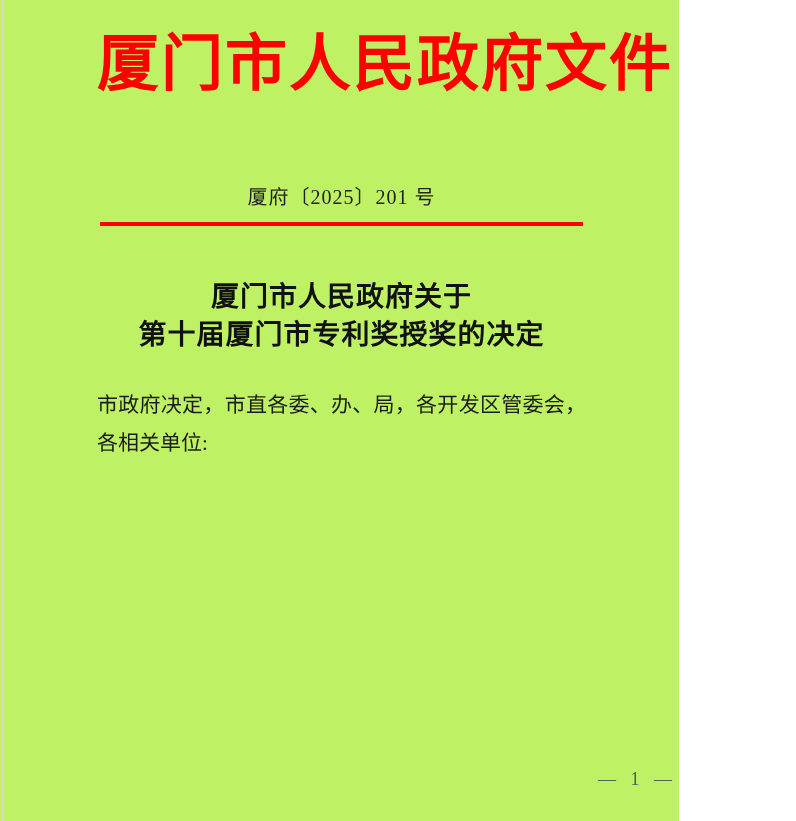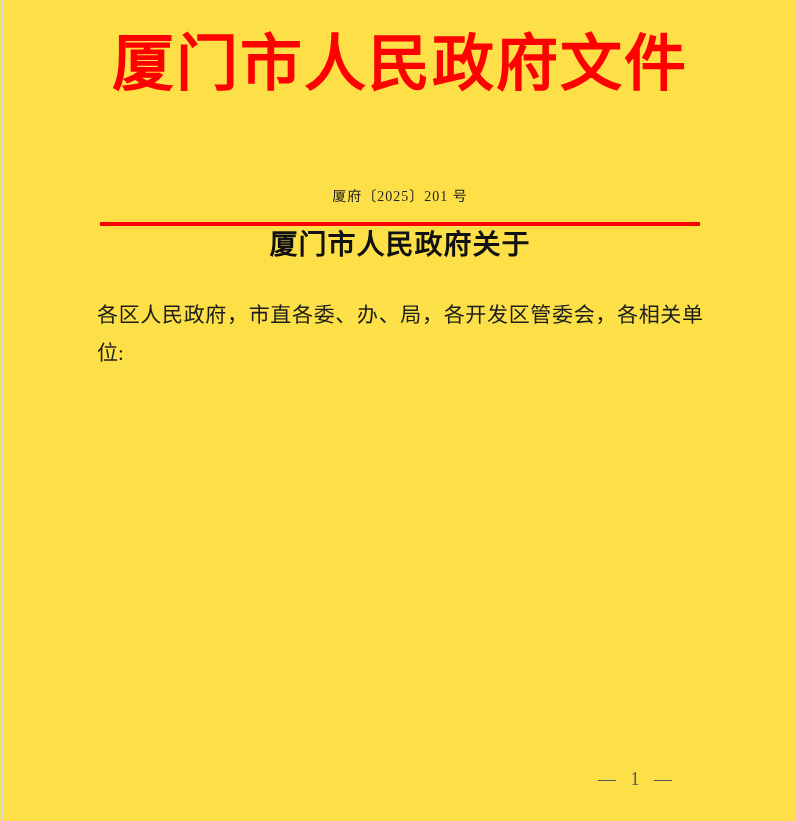--- a/index.html
+++ b/index.html
@@ -9,23 +9,23 @@
     background: #ffffff;
   }
   body {
     width: 796px;
     height: 821px;
     overflow: hidden;
     font-family: "Liberation Serif", "DejaVu Serif", serif;
   }
   .page {
     position: relative;
-    width: 796px;
+    width: 679px;
     height: 821px;
-    background: #fde047;
+    background: #bef264;
   }
   .left-edge {
     position: absolute;
     left: 1px;
     top: 0;
     width: 3px;
     height: 821px;
     background: #d6d6d6;
   }
   .content {
@@ -39,31 +39,32 @@
     font-size: 62px;
     font-weight: bold;
     line-height: 80px;
     letter-spacing: 2px;
     white-space: nowrap;
     font-family: "Liberation Serif", "DejaVu Serif", serif;
   }
   .doc-number {
     margin-top: 80px;
     text-align: center;
-    font-size: 14px;
+    font-size: 20px;
     line-height: 26px;
     color: #222222;
     letter-spacing: 1px;
   }
   .red-rule {
     margin: 12px 3px 0 3px;
     height: 4px;
     background: #ff0000;
   }
   .doc-title {
+    margin-top: 52px;
     text-align: center;
     font-size: 28px;
     font-weight: bold;
     line-height: 38px;
     color: #111111;
     letter-spacing: 1px;
   }
   .body-text {
     margin-top: 33px;
     font-size: 21px;
@@ -96,21 +97,22 @@
 
   <div class="content">
     <h1 class="header-title">厦门市人民政府文件</h1>
 
     <div class="doc-number">厦府〔2025〕201 号</div>
 
     <div class="red-rule"></div>
 
     <div class="doc-title">
       <div>厦门市人民政府关于</div>
+      <div>第十届厦门市专利奖授奖的决定</div>
     </div>
 
     <div class="body-text">
-      <p class="no-indent">各区人民政府，市直各委、办、局，各开发区管委会，各相关单位:</p>
+      <p class="no-indent">市政府决定，市直各委、办、局，各开发区管委会，各相关单位:</p>
     </div>
   </div>
 
   <div class="page-footer">— 1 —</div>
 </div>
 
 </body></html>

